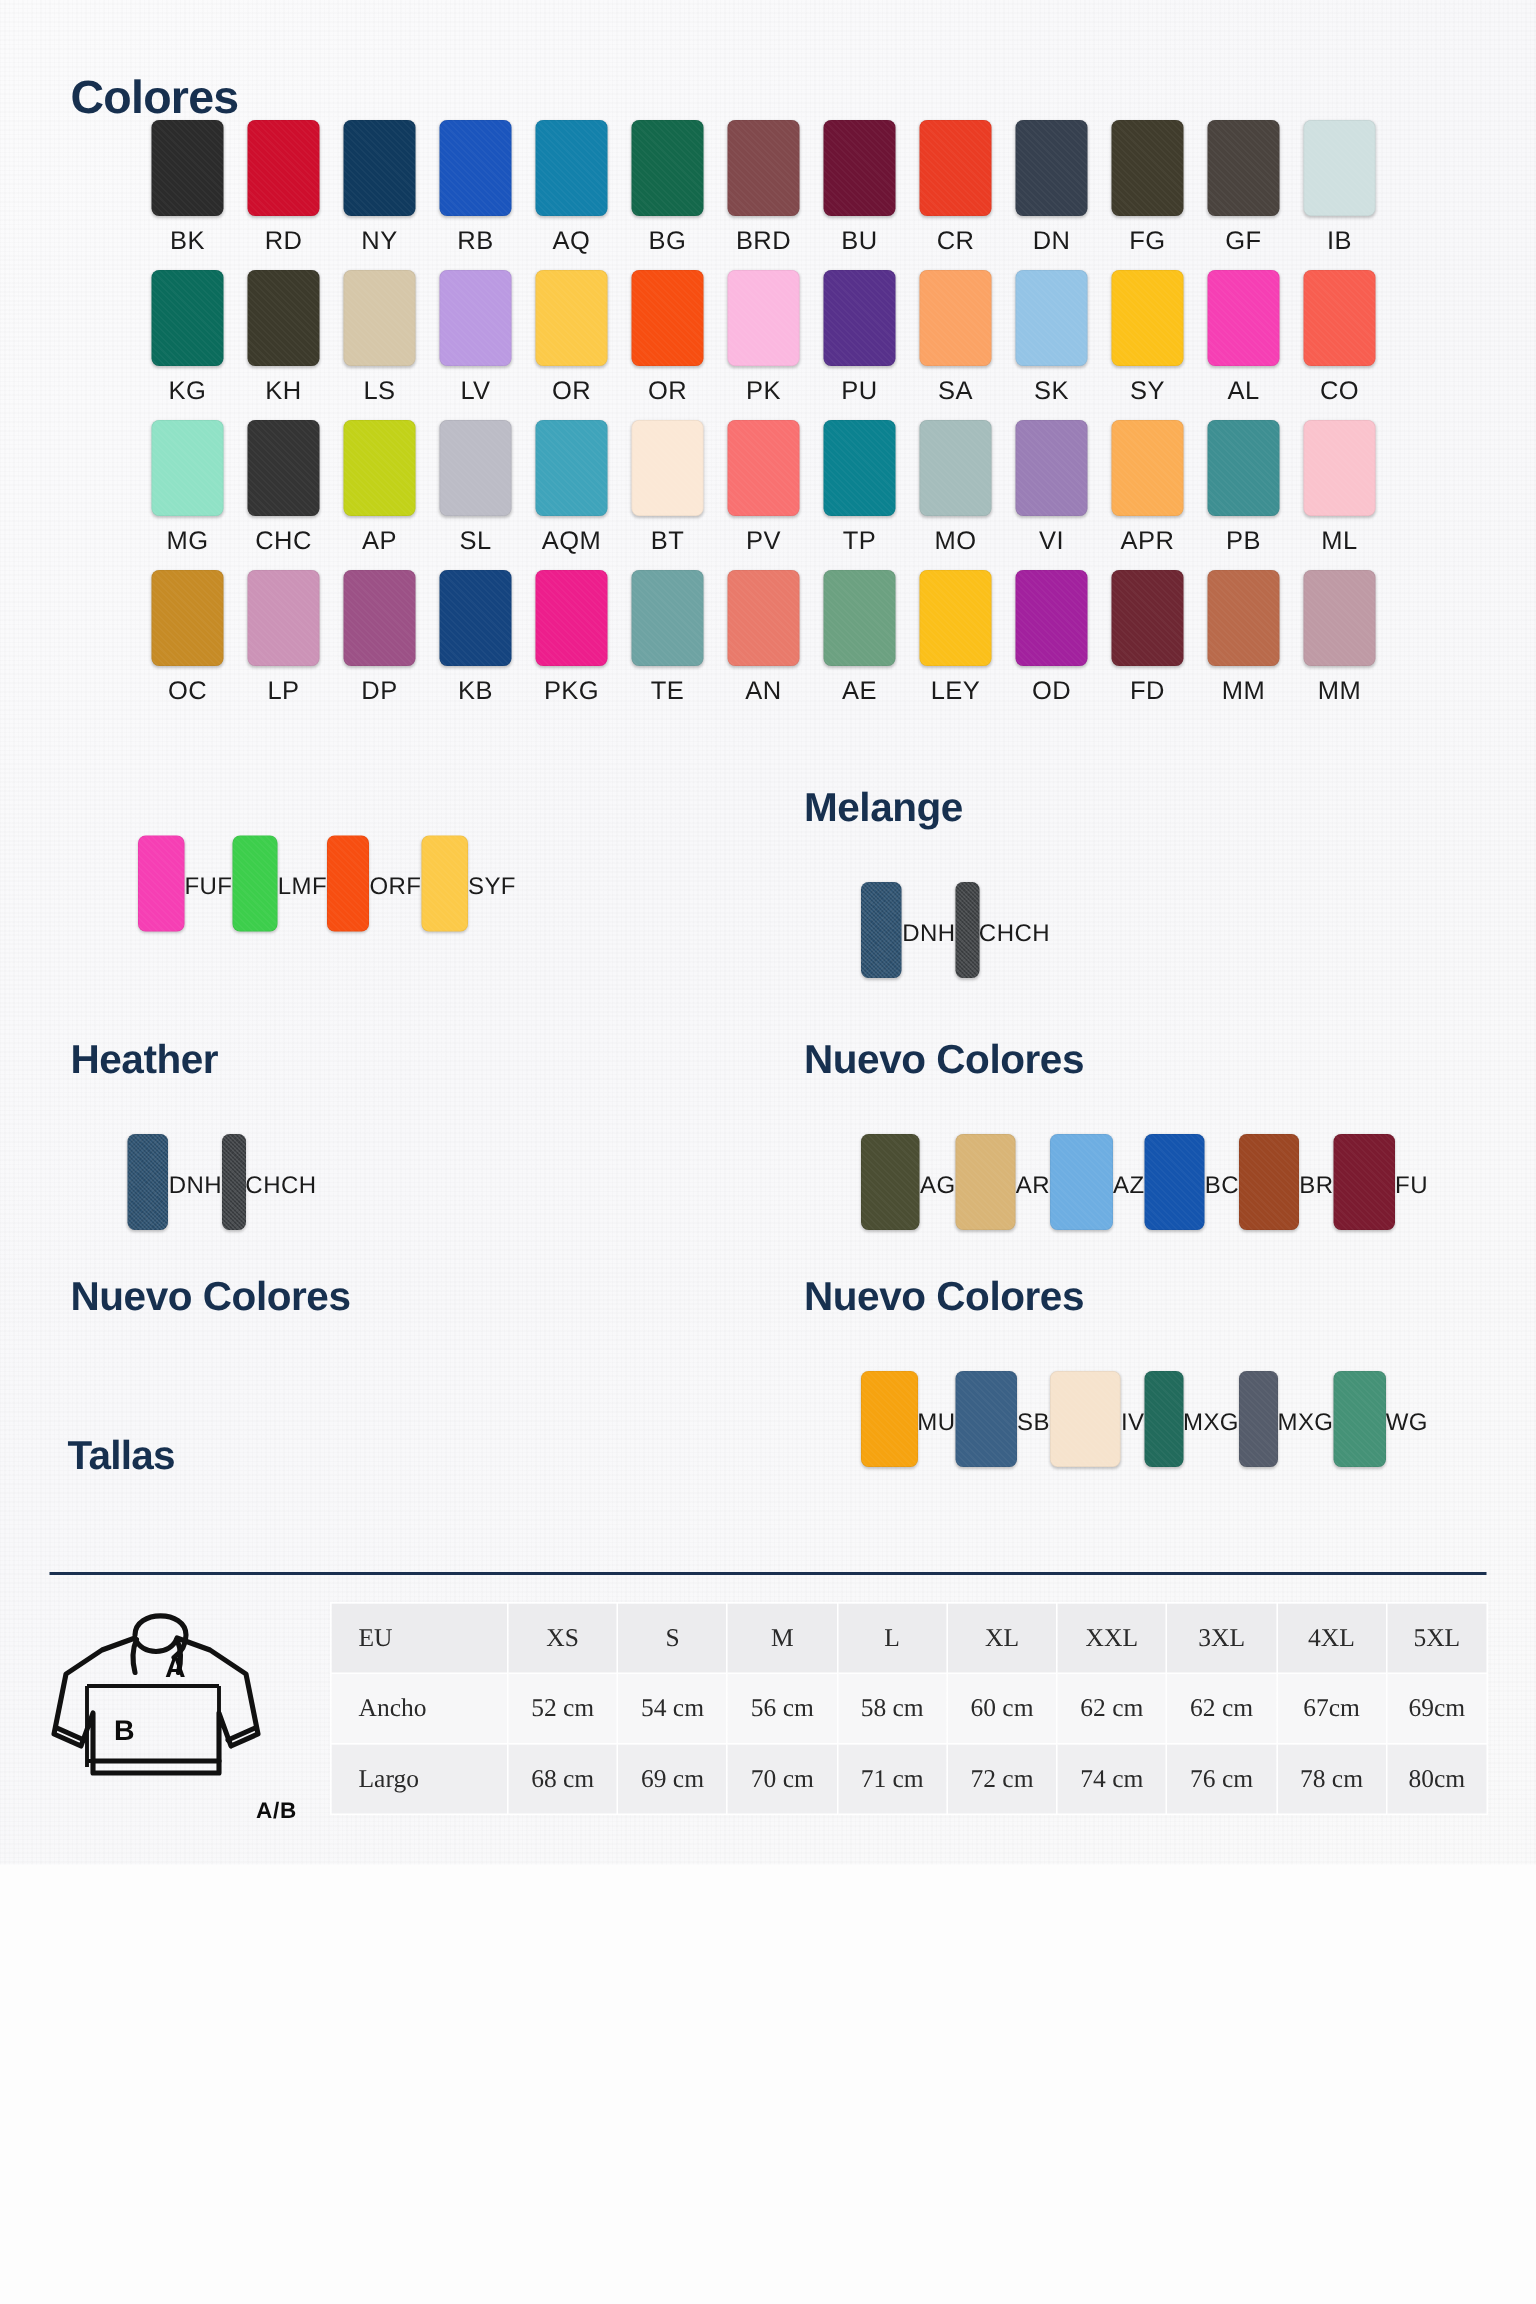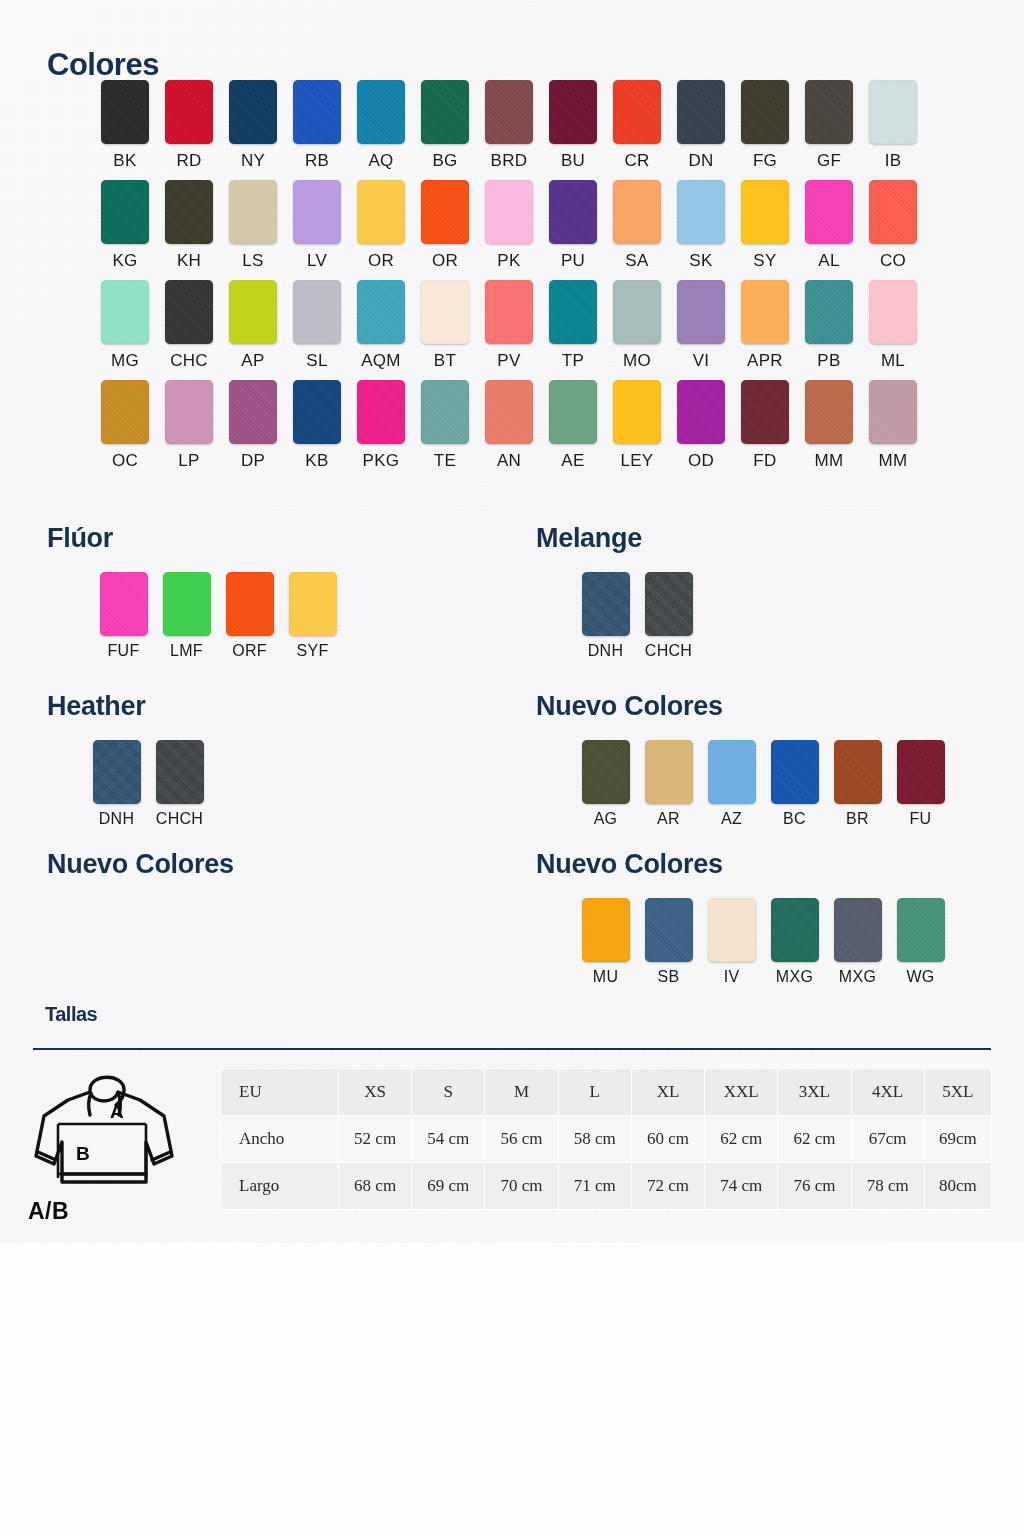--- a/index.html
+++ b/index.html
@@ -122,55 +122,56 @@
   }
 
   .sub-swatches {
     display: flex;
     margin-top: 18px;
   }
 
   .sub-cell {
     width: 63px;
     display: flex;
-    flex-direction: column;
+    flex-direction: row;
     align-items: center;
+    margin-top: 16px;
   }
 
   .sub-cell .swatch { width: 48px; height: 64px; }
 
   .sub-cell .swatch-label { font-size: 16px; margin-top: 6px; }
 
   
   .title-tallas {
     position: absolute;
     left: 45px;
-    top: 1003px;
-    font-size: 20px;
+    top: 955px;
+    font-size: 27px;
   }
 
   .tallas-rule {
     position: absolute;
     left: 33px;
     top: 1048px;
     width: 958px;
     height: 2px;
     background: #1b3050;
   }
 
   .hoodie-wrap {
     position: absolute;
     left: 28px;
     top: 1060px;
     width: 170px;
   }
 
   .ab-label {
-    text-align: left;
-    font-size: 23px;
+    text-align: right;
+    font-size: 15px;
     font-weight: bold;
     color: #0c0c0c;
     margin-top: 2px;
     letter-spacing: 0.5px;
   }
 
   table.size-table {
     position: absolute;
     left: 220px;
     top: 1068px;
@@ -421,21 +422,20 @@
             <div class="swatch-label">MM</div>
           </div>
           <div class="swatch-cell">
             <div class="swatch" style="background: rgb(191, 154, 165);"></div>
             <div class="swatch-label">MM</div>
           </div>
         </div>
       </div>
 
     <div class="subsec" id="sec-fluor" style="left:47px; top:523px;">
-      <h1>Flúor</h1>
       <div class="sub-swatches" id="sw-fluor" style="margin-left:45px;">
           <div class="sub-cell">
             <div class="swatch" style="background: rgb(246, 63, 180);"></div>
             <div class="swatch-label">FUF</div>
           </div>
           <div class="sub-cell">
             <div class="swatch" style="background: rgb(61, 206, 76);"></div>
             <div class="swatch-label">LMF</div>
           </div>
           <div class="sub-cell">

